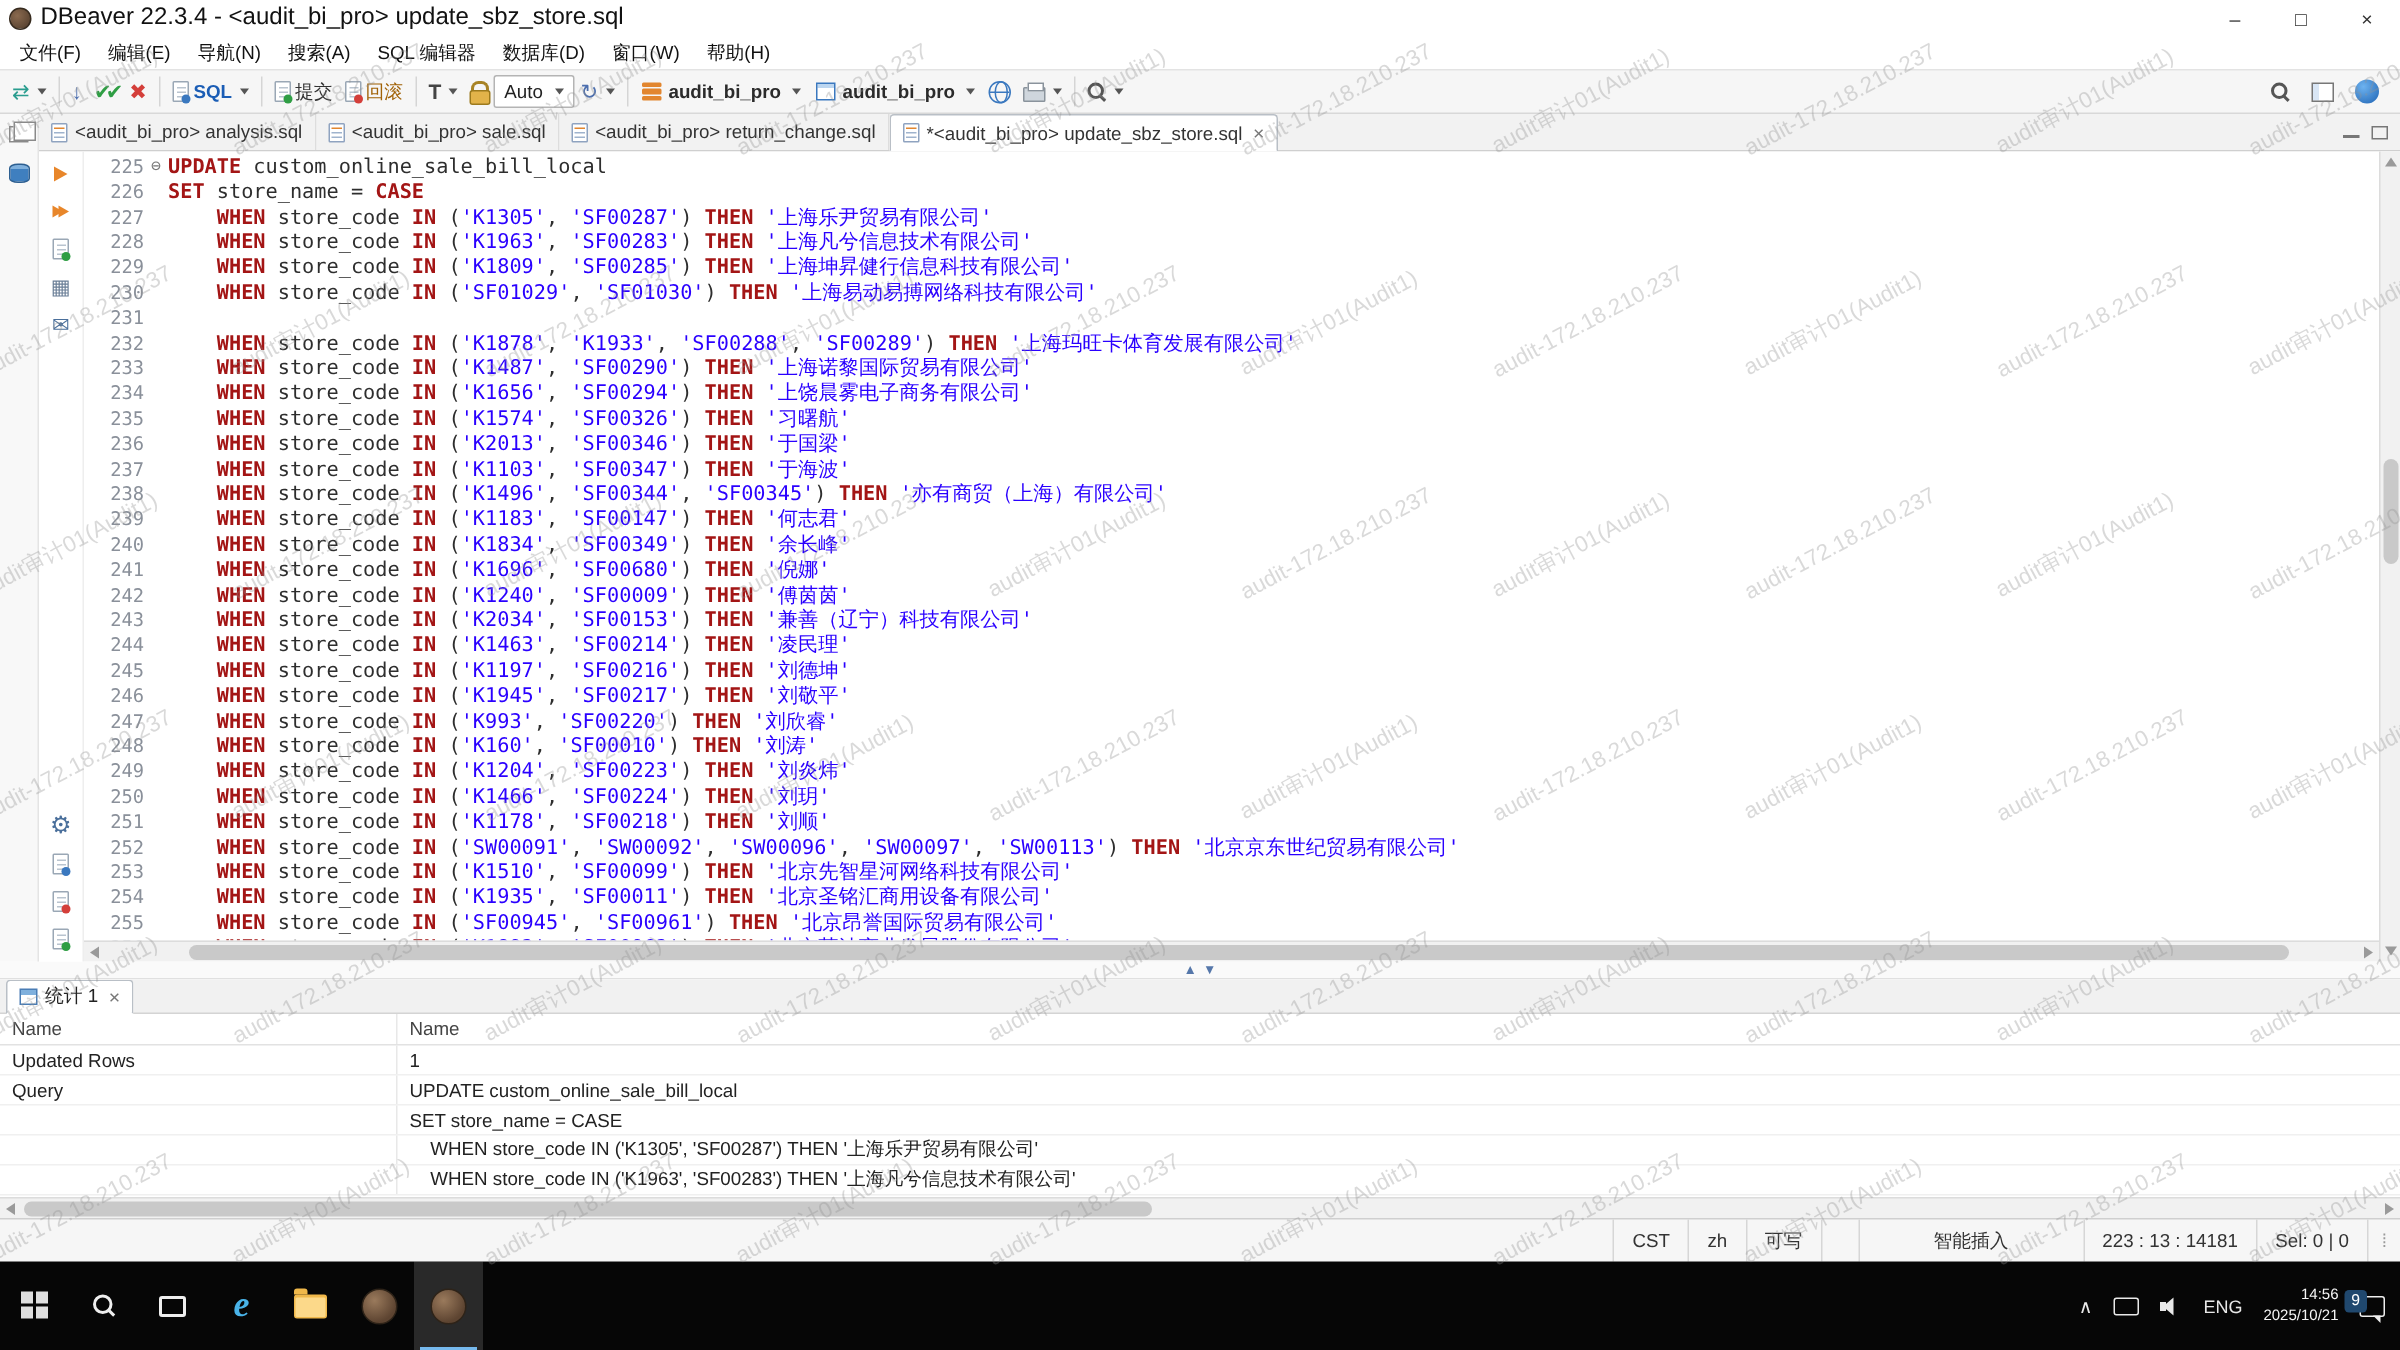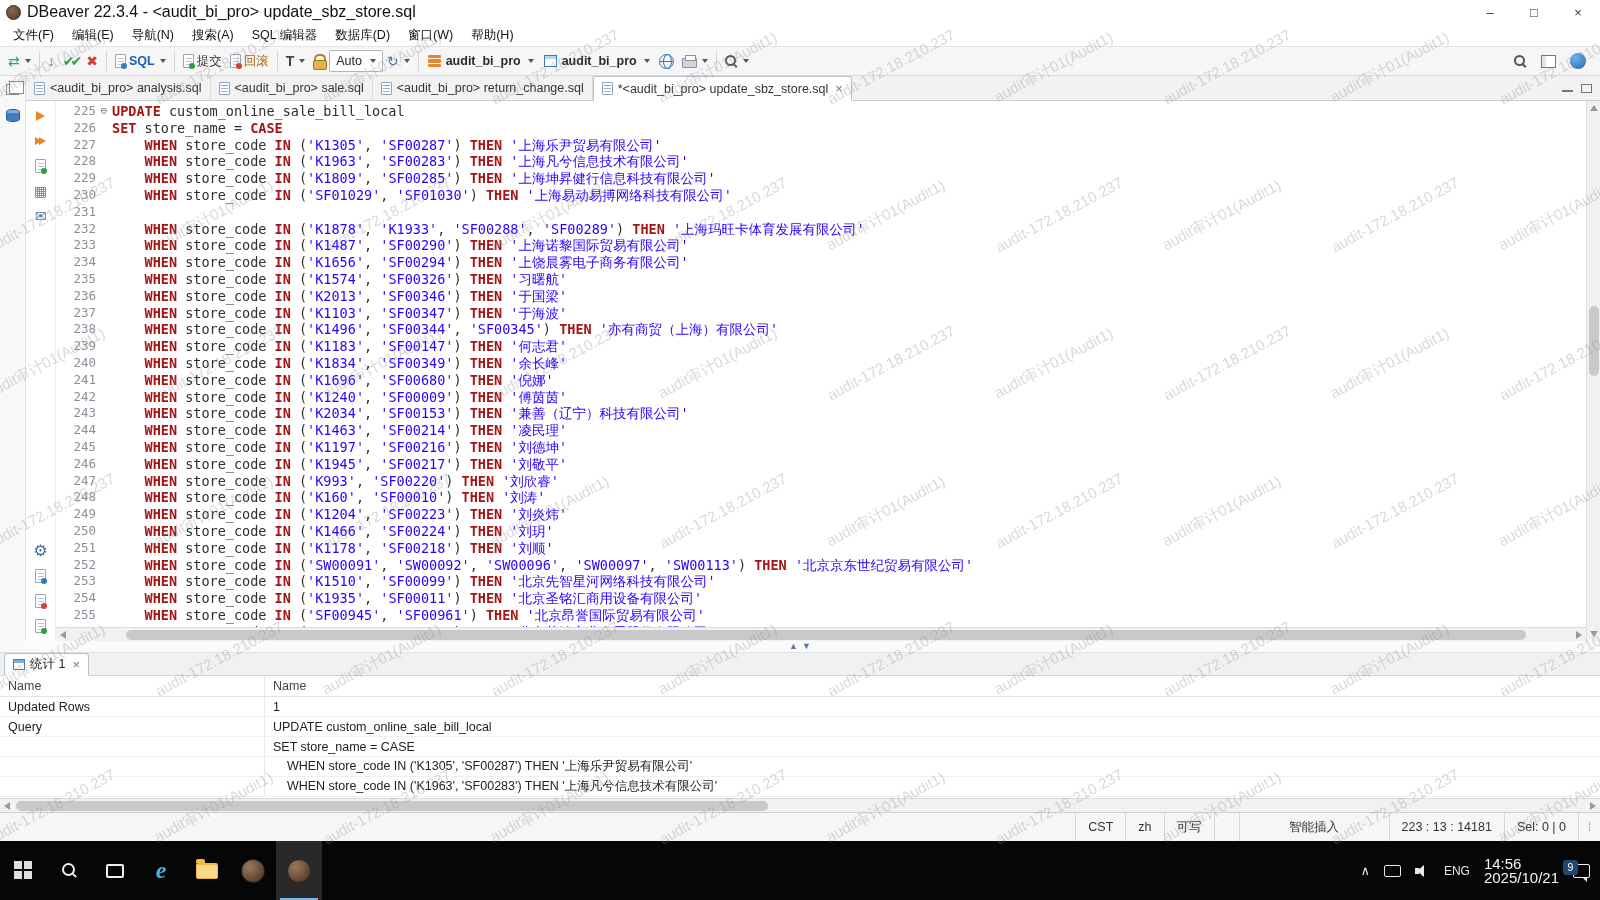--- a/index.html
+++ b/index.html
@@ -140,21 +140,21 @@
   .icon-folder::before{content:'';position:absolute;top:-4px;left:0;width:9px;height:4px;background:#f0b84a;border-radius:2px 2px 0 0}
   .icon-folder::after{content:'';position:absolute;left:1px;right:1px;top:2px;bottom:1px;background:#fcd98a;border-radius:1px}
   .icon-beaver{width:24px;height:24px;border-radius:50%;background:radial-gradient(circle at 35% 32%,#9a7a5c,#5d4431 70%);border:1px solid #2e2318}
   .tray{margin-left:auto;display:flex;align-items:center;gap:14px;padding-right:10px;height:100%}
   .tray .t-ic{display:flex;align-items:center;justify-content:center;color:#e8e8e8}
   .icon-kbd{width:17px;height:12px;border:1.5px solid #e8e8e8;border-radius:2px}
   .icon-speaker{position:relative;width:15px;height:13px}
   .icon-speaker::before{content:'';position:absolute;left:0;top:4px;width:4px;height:6px;background:#e8e8e8}
   .icon-speaker::after{content:'';position:absolute;left:2px;top:1px;border-top:6px solid transparent;border-bottom:6px solid transparent;border-right:7px solid #e8e8e8}
   .lang{font-size:12px;color:#f0f0f0}
-  .clock{font-size:15px;line-height:14px;color:#f5f5f5}
+  .clock{text-align:right;font-size:10px;line-height:14px;color:#f5f5f5}
   .icon-bubble{width:17px;height:14px;border:1.5px solid #eee;border-radius:2px;position:relative}
   .icon-bubble::after{content:'';position:absolute;bottom:-5px;right:2px;border-left:5px solid transparent;border-top:5px solid #eee}
   .badge{position:absolute;left:-10px;top:-4px;min-width:15px;height:15px;border-radius:3px;background:#20486e;color:#fff;font-size:10.5px;display:flex;align-items:center;justify-content:center;padding:0 2px}
 
   
   #watermarks{position:fixed;inset:0;pointer-events:none;z-index:999;overflow:hidden}
   .wm{position:absolute;transform:rotate(-28deg);color:rgba(145,145,145,.35);font-size:15px;white-space:nowrap}
 </style>
 </head>
 <body>

